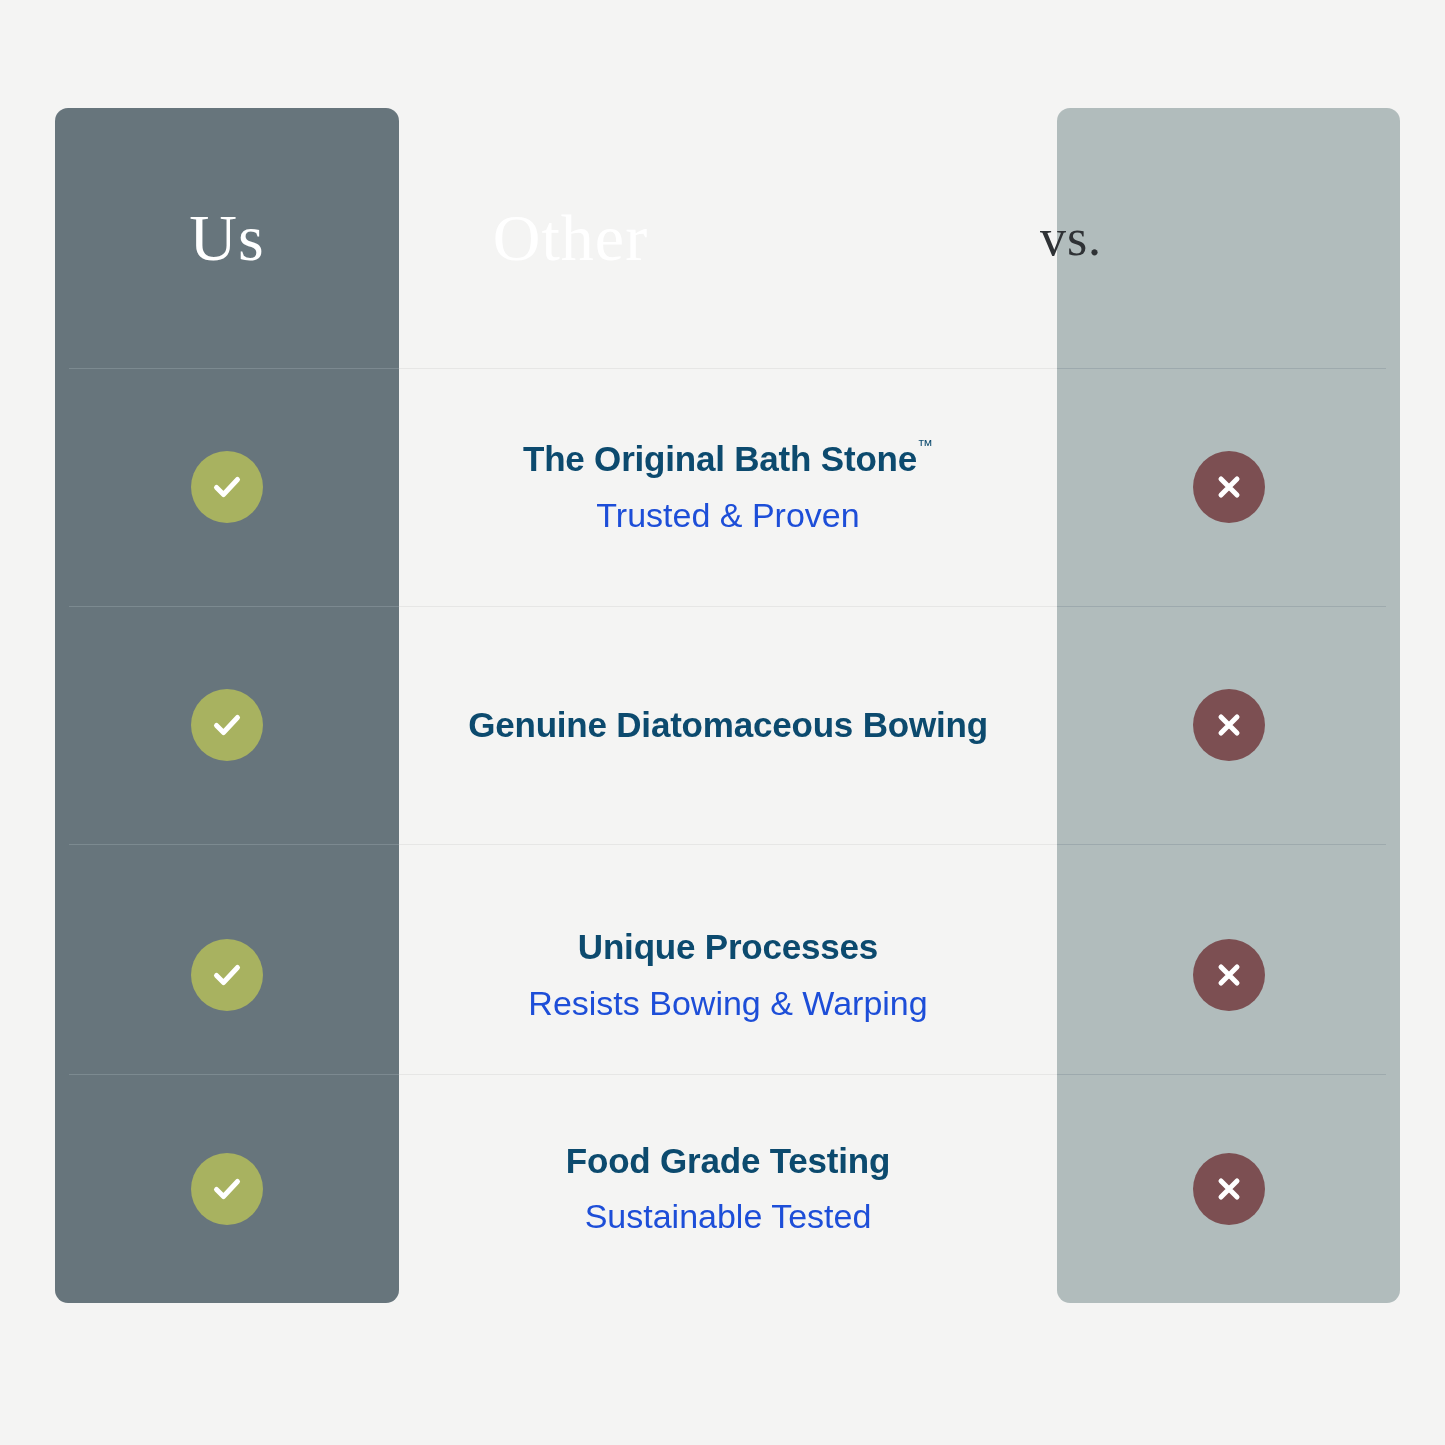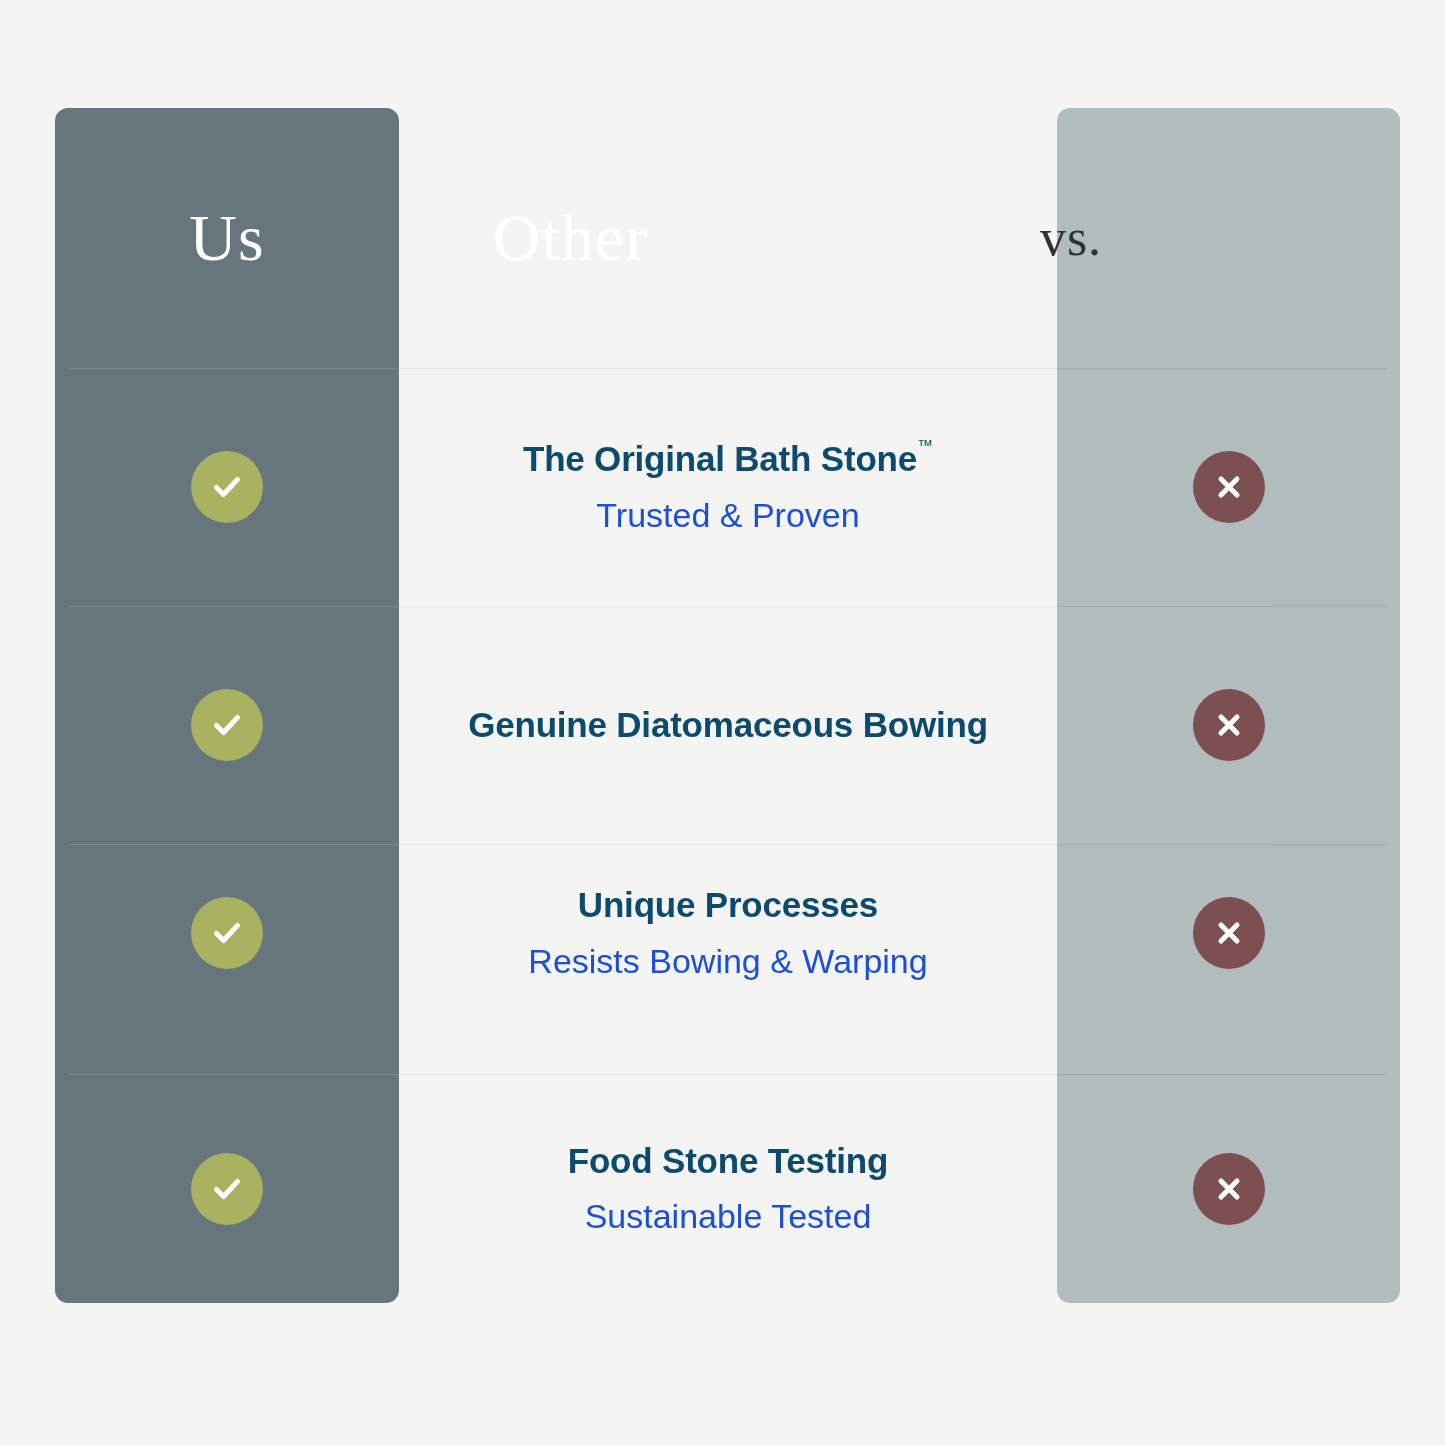--- a/index.html
+++ b/index.html
@@ -51,21 +51,21 @@
   .row {
     position: absolute;
     left: 0;
     width: 100%;
     display: flex;
     align-items: center;
   }
   .row-header { top: 0; height: 260px; }
   .row-1 { top: 260px; height: 238px; }
   .row-2 { top: 498px; height: 238px; }
-  .row-3 { top: 710px; height: 230px; }
+  .row-3 { top: 752px; height: 230px; }
   .row-4 { top: 966px; height: 229px; }
 
   .cell {
     display: flex;
     align-items: center;
     justify-content: center;
     height: 100%;
     box-sizing: border-box;
   }
   .cell-us    { width: 344px; flex: 0 0 344px; }
@@ -257,21 +257,21 @@
     <div class="row row-4">
       <div class="cell cell-us">
         <span class="badge badge-yes">
           <svg width="38" height="38" viewBox="0 0 38 38" aria-hidden="true">
             <path d="M8.5 19.5 L15.5 26.5 L29.5 11.5" fill="none" stroke="#ffffff" stroke-width="5" stroke-linecap="round" stroke-linejoin="round"></path>
           </svg>
         </span>
       </div>
       <div class="cell cell-mid">
         <div class="feature">
-          <div class="feature-title"><span>Food Stone Testing</span><span class="tm"></span></div>
+          <div class="feature-title"><span>Food Grade Testing</span><span class="tm"></span></div>
           <div class="feature-sub">Sustainable Tested</div>
         </div>
       </div>
       <div class="cell cell-other">
         <span class="badge badge-no">
           <svg width="38" height="38" viewBox="0 0 38 38" aria-hidden="true">
             <path d="M11 11 L27 27 M27 11 L11 27" fill="none" stroke="#ffffff" stroke-width="5" stroke-linecap="round"></path>
           </svg>
         </span>
       </div>

